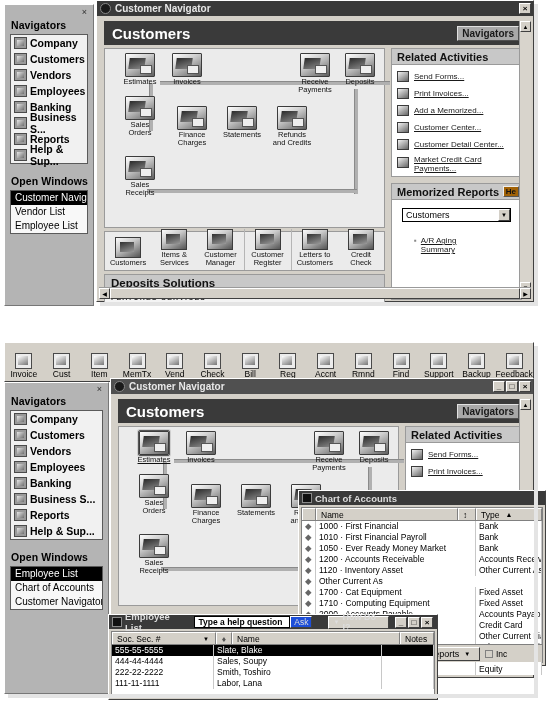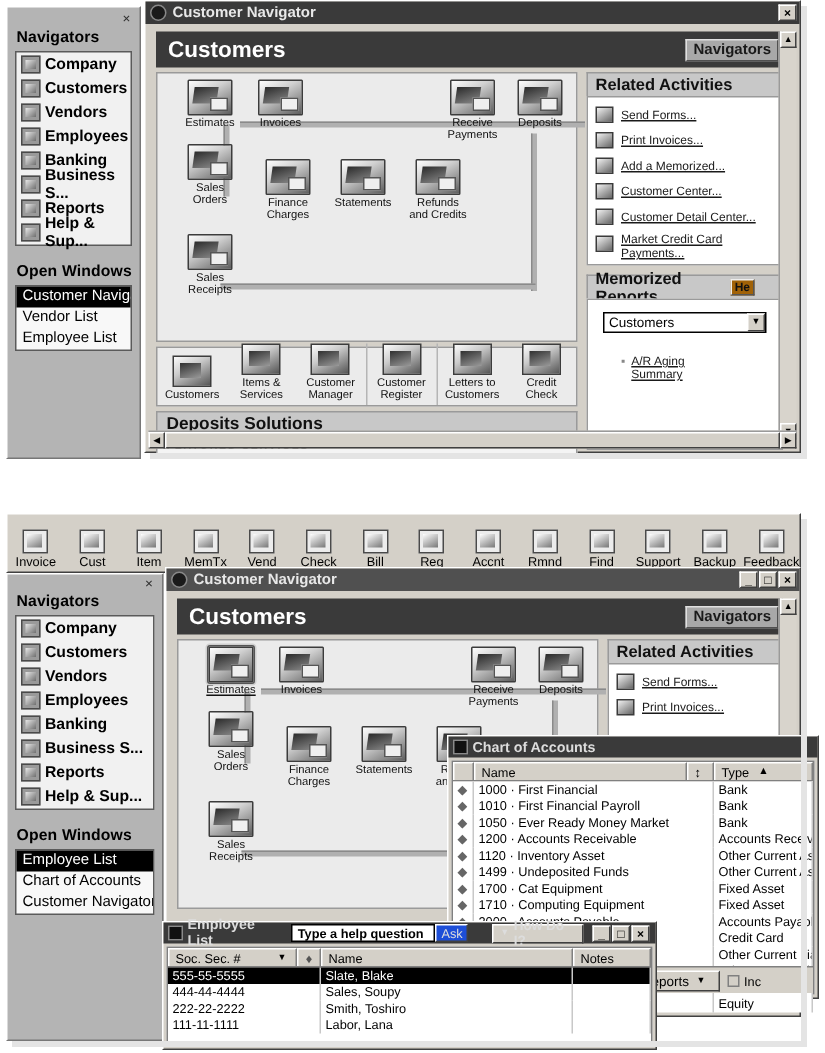--- a/index.html
+++ b/index.html
@@ -78,21 +78,21 @@
   
   .ra-head { background:#c8c8c8; border:1px solid #9a9a9a; border-bottom:none; height:16px;
              display:flex; align-items:center; font-size:11px; font-weight:bold; padding-left:5px; color:#111; }
   .ra-body { background:#ffffff; border:1px solid #9a9a9a; }
   .ra-item { display:flex; align-items:center; min-height:17px; padding-left:5px; }
   .ra-item .ri { width:12px; height:11px; margin-right:5px; flex:0 0 auto;
                  background:linear-gradient(145deg,#f2f2f2,#666); border:1px solid #3b3b3b; }
   .ra-item .rl { font-size:8px; color:#1a1a1a; text-decoration:underline; line-height:9px; }
   .mr-head { background:#c8c8c8; border:1px solid #9a9a9a; border-bottom:none; height:16px;
              display:flex; align-items:center; font-size:11px; font-weight:bold; padding-left:5px; color:#111; }
-  .mr-help { margin-left:auto; margin-right:18px; font-size:8px; background:#a16207; padding:0 2px;
+  .mr-help { margin-left:auto; margin-right:2px; font-size:8px; background:#a16207; padding:0 2px;
              border-top:1px solid #eee; border-left:1px solid #eee; border-right:1px solid #555; border-bottom:1px solid #555;}
   .mr-body { background:#ffffff; border:1px solid #9a9a9a; }
   .combo { height:14px; background:#fff; border:1px solid #000; display:flex; align-items:center;
            font-size:9px; padding-left:3px; color:#000; }
   .combo .arw { margin-left:auto; width:12px; height:12px; background:#d4d0c8; display:flex;
                 align-items:center; justify-content:center; font-size:6px;
                 border-top:1px solid #fff;border-left:1px solid #fff;border-right:1px solid #404040;border-bottom:1px solid #404040;}
   .mr-link { font-size:8px; color:#1a1a1a; text-decoration:underline; line-height:9px; }
 
   
@@ -527,21 +527,20 @@
             <div class="data-cell" style="width:160px;">1200 · Accounts Receivable</div>
             <div class="data-cell" style="flex:1;">Accounts Receiva</div>
           </div>
         <div class="data-row">
             <div class="data-cell" style="width:14px;color:#666;">◆</div>
             <div class="data-cell" style="width:160px;">1120 · Inventory Asset</div>
             <div class="data-cell" style="flex:1;">Other Current As</div>
           </div>
         <div class="data-row">
             <div class="data-cell" style="width:14px;color:#666;">◆</div>
-            <div class="data-cell" style="width:160px;">1499 · Undeposited Funds</div>
             <div class="data-cell" style="flex:1;">Other Current As</div>
           </div>
         <div class="data-row">
             <div class="data-cell" style="width:14px;color:#666;">◆</div>
             <div class="data-cell" style="width:160px;">1700 · Cat Equipment</div>
             <div class="data-cell" style="flex:1;">Fixed Asset</div>
           </div>
         <div class="data-row">
             <div class="data-cell" style="width:14px;color:#666;">◆</div>
             <div class="data-cell" style="width:160px;">1710 · Computing Equipment</div>
@@ -602,21 +601,21 @@
         <span>How Do I?</span>
       </span>
       <span class="win-btns" style="margin-left:6px;">
         <span class="wbtn">_</span>
         <span class="wbtn">□</span>
         <span class="wbtn">×</span>
       </span>
     </div>
     <div style="position:absolute;top:16px;left:2px;right:2px;bottom:2px;background:#fff;border:1px solid #808080;overflow:hidden;">
       <div class="hdr-row">
-        <div class="hdr-cell" style="width:86px;">
+        <div class="hdr-cell" style="width:104px;">
           <span>Soc. Sec. #</span>
           <span style="margin-left:auto;margin-right:6px;font-size:6px;">▼</span>
         </div>
         <div class="hdr-cell" style="width:16px;justify-content:center;padding-left:0;color:#555;">♦</div>
         <div class="hdr-cell" style="width:168px;">Name</div>
         <div class="hdr-cell" style="flex:1;">Notes</div>
       </div>
       <div>
         <div class="data-row sel">
             <div class="data-cell" style="width:102px;">555-55-5555</div>

